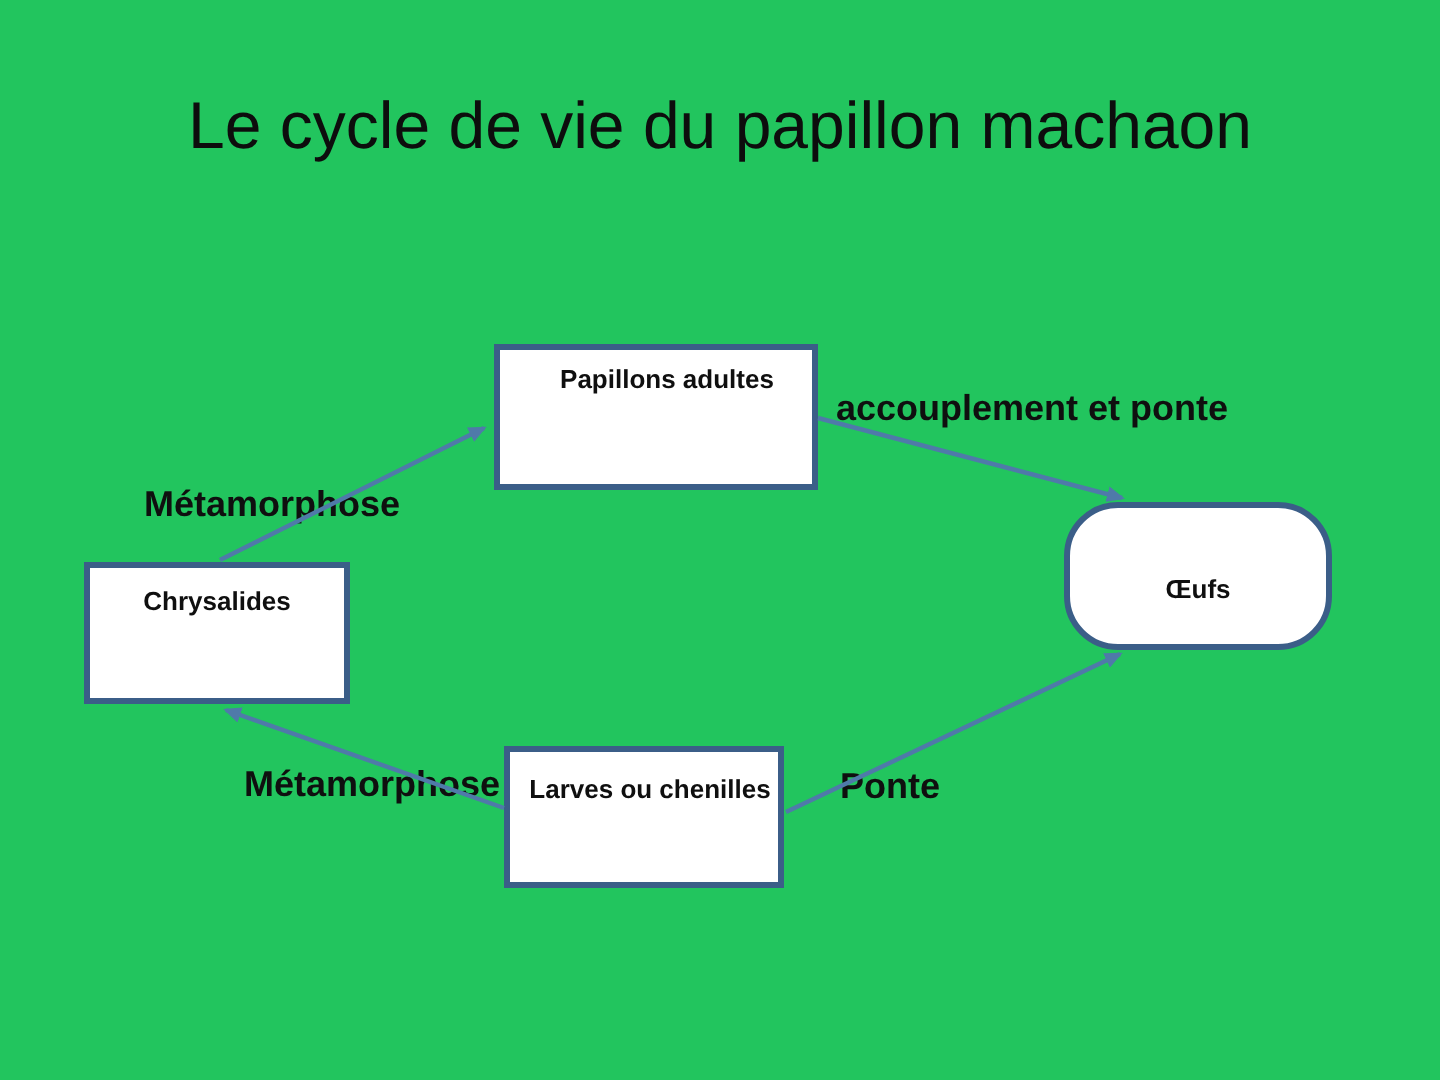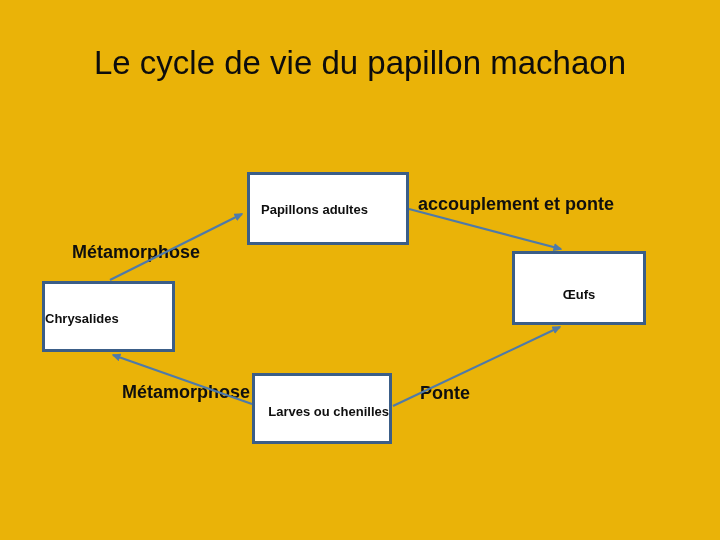--- a/index.html
+++ b/index.html
@@ -2,21 +2,21 @@
 <html style="--box-border: #3b5e88; --text-color: #0f0f0f;"><head>
 <meta charset="utf-8">
 <style>
   html, body { margin: 0; padding: 0; }
   body { width: 720px; height: 540px; background: #ffffff; }
 
   .slide {
     position: relative;
     width: 720px;
     height: 540px;
-    background: #eab308;
+    background: #22c55e;
     font-family: "Liberation Sans", sans-serif;
     overflow: hidden;
   }
 
   .slide-title {
     position: absolute;
     top: 44px;
     left: 0;
     width: 720px;
     text-align: center;
@@ -25,32 +25,31 @@
     color: #0d0d0d;
     letter-spacing: 0px;
   }
 
   .node {
     position: absolute;
     background: #ffffff;
     border: 3px solid var(--box-border, #3b5e88);
     box-sizing: border-box;
     display: flex;
-    flex-direction: column;
     justify-content: center;
     color: var(--text-color, #0f0f0f);
     font-size: 13px;
     font-weight: 700;
     line-height: 25px;
   }
 
   .node-adults    { left: 247px; top: 172px; width: 162px; height: 73px; padding-left: 11px; padding-top: 2px; }
-  .node-eggs      { left: 512px; top: 251px; width: 134px; height: 74px; align-items: center; padding-top: 12px; }
+  .node-eggs      { left: 532px; top: 251px; width: 134px; height: 74px; align-items: center; padding-top: 12px; border-radius: 27px; }
   .node-chrysalis { left: 42px;  top: 281px; width: 133px; height: 71px; padding-top: 4px; }
-  .node-larvae    { left: 252px; top: 373px; width: 140px; height: 71px; padding-left: 6px; padding-top: 6px; align-items: flex-end; }
+  .node-larvae    { left: 252px; top: 373px; width: 140px; height: 71px; padding-left: 6px; padding-top: 6px; }
 
   .edge-label {
     position: absolute;
     color: var(--text-color, #0f0f0f);
     font-size: 18px;
     font-weight: 700;
     white-space: nowrap;
   }
   .lbl-meta-top    { left: 72px;  top: 242px; }
   .lbl-mating      { left: 418px; top: 194px; }

